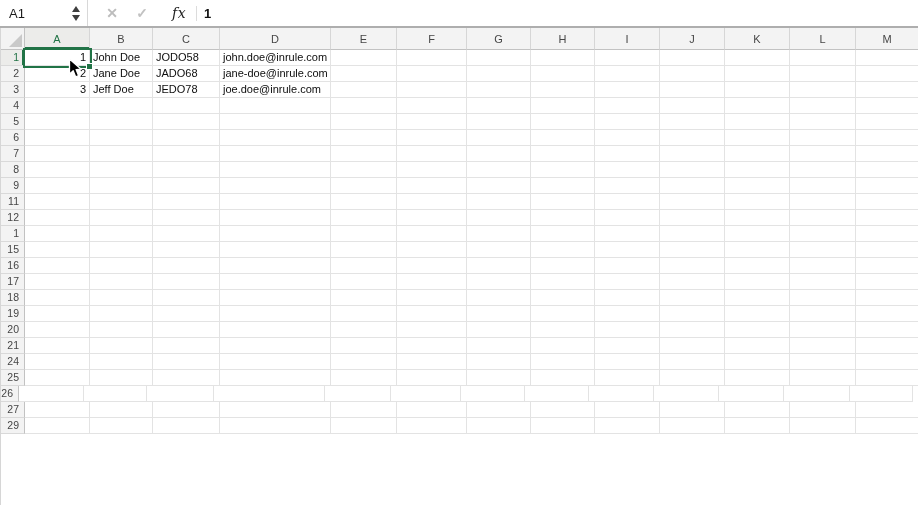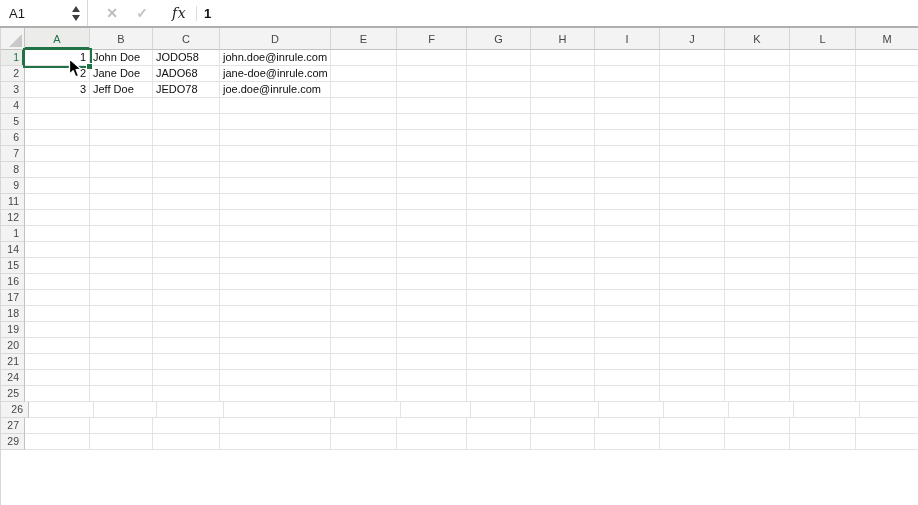--- a/index.html
+++ b/index.html
@@ -300,36 +300,20 @@
         <div class="cell" style="width: 70px;"></div>
         <div class="cell" style="width: 64px;"></div>
         <div class="cell" style="width: 64px;"></div>
         <div class="cell" style="width: 65px;"></div>
         <div class="cell" style="width: 65px;"></div>
         <div class="cell" style="width: 65px;"></div>
         <div class="cell" style="width: 66px;"></div>
         <div class="cell" style="width: 63px;"></div>
       </div>
       <div class="sheet-row">
-        <div class="row-hdr" style="width: 24px;">14</div>
-        <div class="cell" style="width: 65px;"></div>
-        <div class="cell" style="width: 63px;"></div>
-        <div class="cell" style="width: 67px;"></div>
-        <div class="cell" style="width: 111px;"></div>
-        <div class="cell" style="width: 66px;"></div>
-        <div class="cell" style="width: 70px;"></div>
-        <div class="cell" style="width: 64px;"></div>
-        <div class="cell" style="width: 64px;"></div>
-        <div class="cell" style="width: 65px;"></div>
-        <div class="cell" style="width: 65px;"></div>
-        <div class="cell" style="width: 65px;"></div>
-        <div class="cell" style="width: 66px;"></div>
-        <div class="cell" style="width: 63px;"></div>
-      </div>
-      <div class="sheet-row">
         <div class="row-hdr" style="width: 24px;">15</div>
         <div class="cell" style="width: 65px;"></div>
         <div class="cell" style="width: 63px;"></div>
         <div class="cell" style="width: 67px;"></div>
         <div class="cell" style="width: 111px;"></div>
         <div class="cell" style="width: 66px;"></div>
         <div class="cell" style="width: 70px;"></div>
         <div class="cell" style="width: 64px;"></div>
         <div class="cell" style="width: 64px;"></div>
         <div class="cell" style="width: 65px;"></div>
@@ -460,21 +444,21 @@
         <div class="cell" style="width: 70px;"></div>
         <div class="cell" style="width: 64px;"></div>
         <div class="cell" style="width: 64px;"></div>
         <div class="cell" style="width: 65px;"></div>
         <div class="cell" style="width: 65px;"></div>
         <div class="cell" style="width: 65px;"></div>
         <div class="cell" style="width: 66px;"></div>
         <div class="cell" style="width: 63px;"></div>
       </div>
       <div class="sheet-row">
-        <div class="row-hdr" style="width: 28px;">26</div>
+        <div class="row-hdr" style="width: 18px;">26</div>
         <div class="cell" style="width: 65px;"></div>
         <div class="cell" style="width: 63px;"></div>
         <div class="cell" style="width: 67px;"></div>
         <div class="cell" style="width: 111px;"></div>
         <div class="cell" style="width: 66px;"></div>
         <div class="cell" style="width: 70px;"></div>
         <div class="cell" style="width: 64px;"></div>
         <div class="cell" style="width: 64px;"></div>
         <div class="cell" style="width: 65px;"></div>
         <div class="cell" style="width: 65px;"></div>

